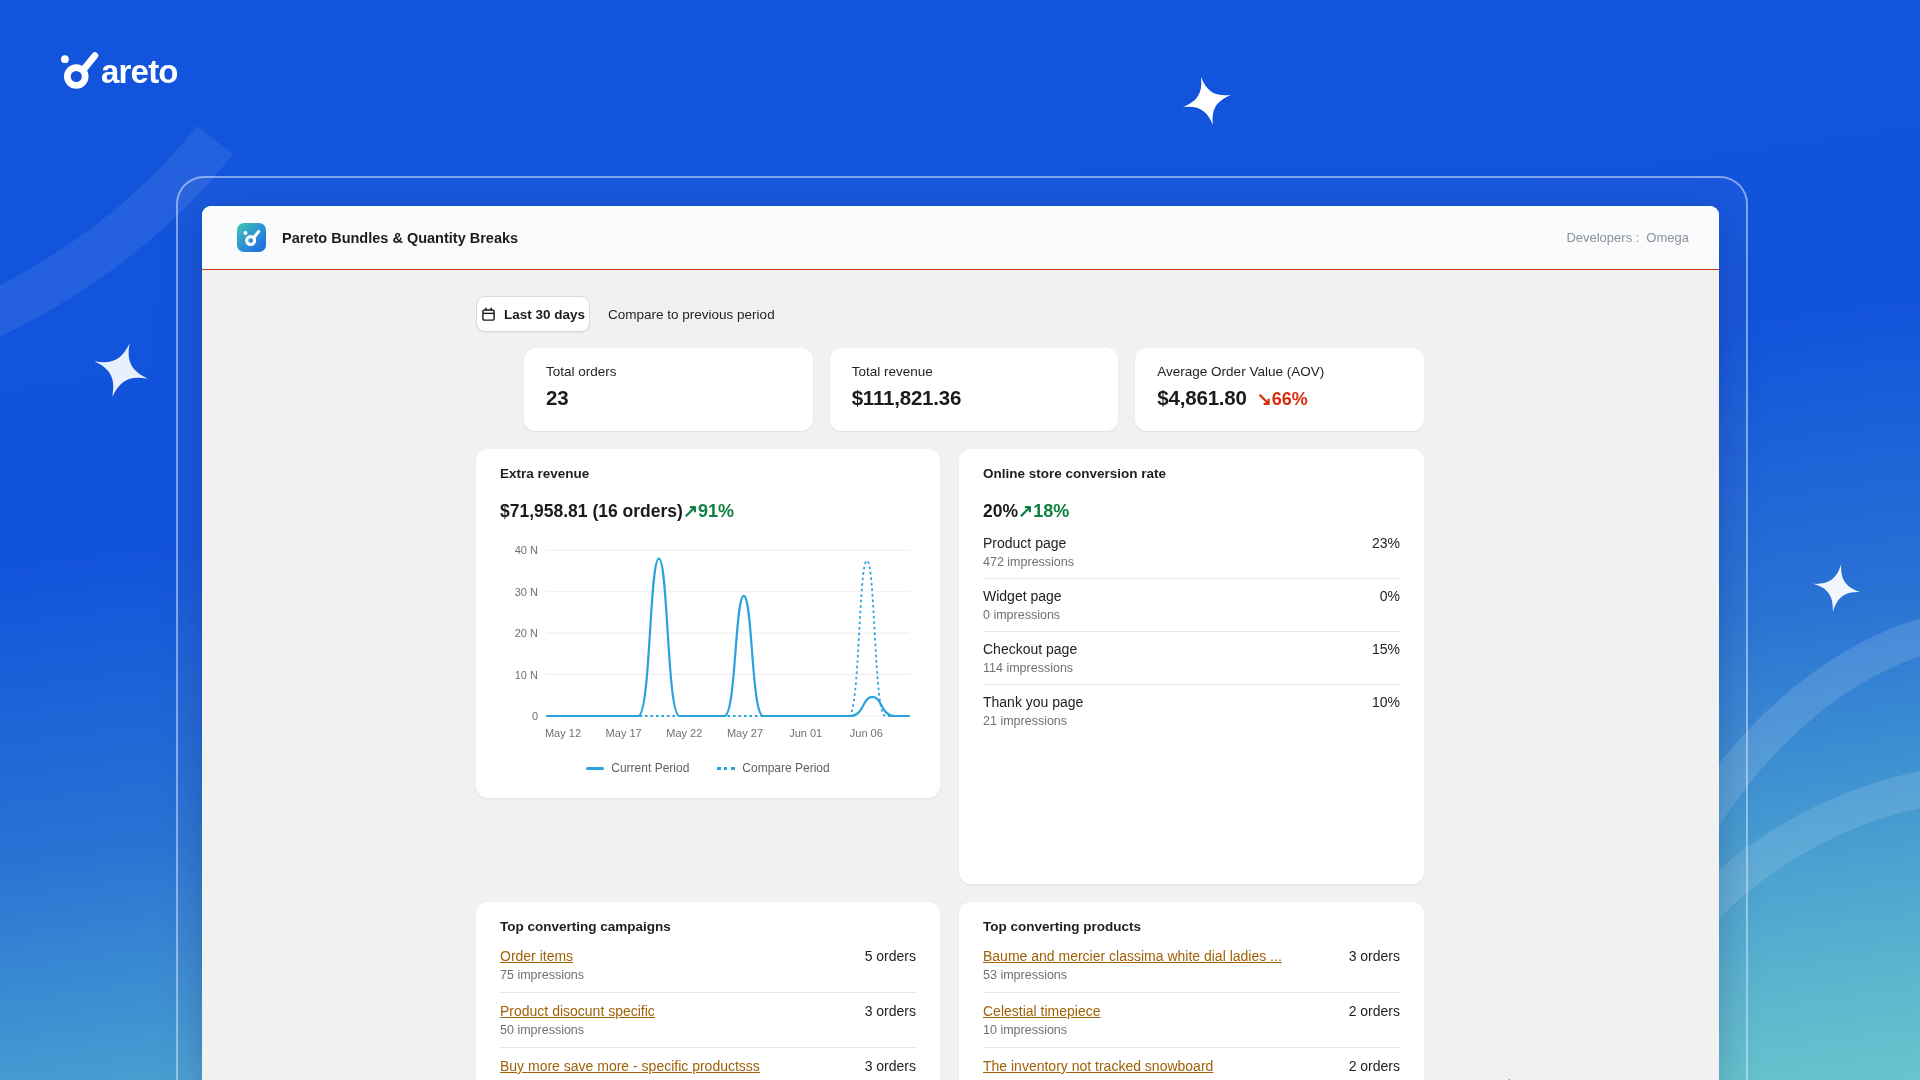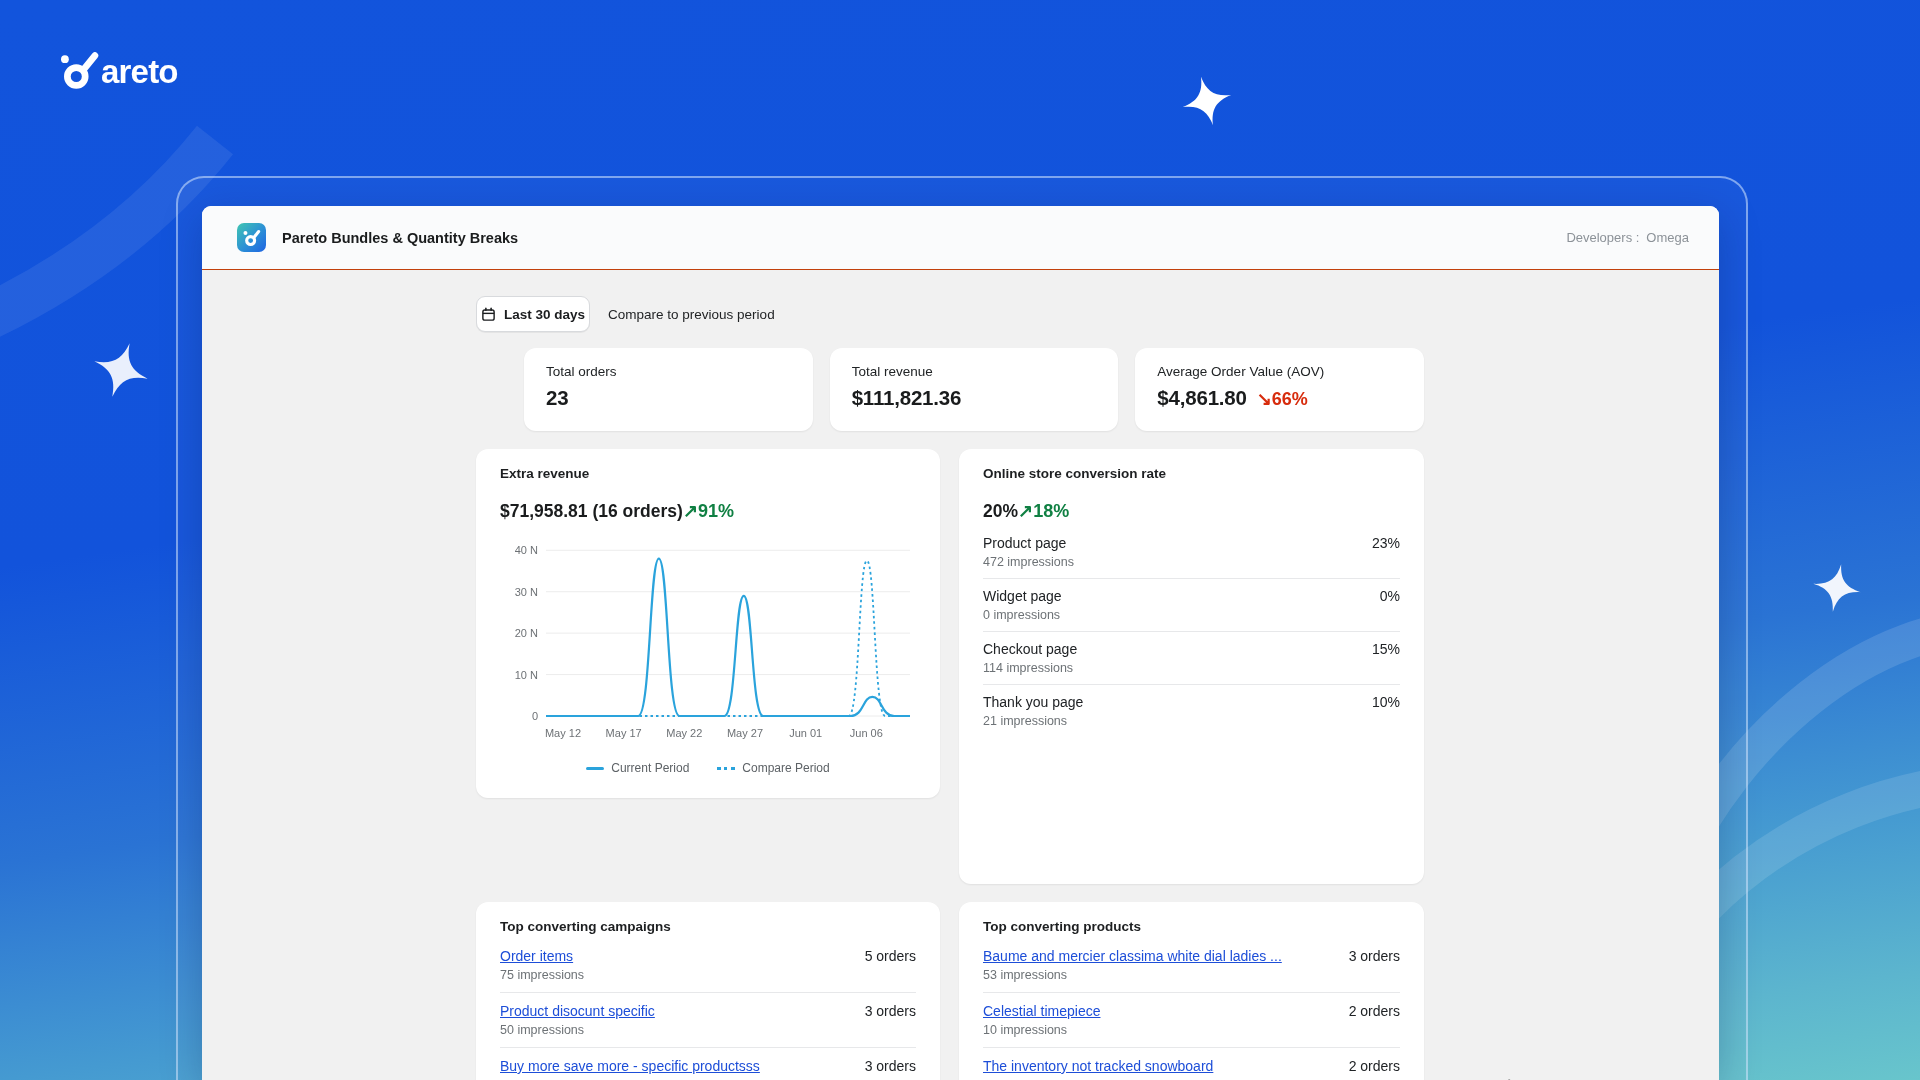--- a/index.html
+++ b/index.html
@@ -63,21 +63,21 @@
     font-size:12px; color:#5d6266; }
   .legend-item { display:flex; align-items:center; gap:7px; }
   .sw-solid { width:18px; height:3px; border-radius:2px; background:#2aa3dc; display:inline-block; }
   .sw-dot { width:18px; border-top:3px dotted #2aa3dc; display:inline-block; }
 
   .list { margin-top:4px; }
   .lrow { padding:9px 0; }
   .lrow + .lrow { border-top:1px solid #e7e8ea; }
   .lrow-top { display:flex; justify-content:space-between; align-items:baseline; }
   .lname { font-size:14px; color:#202326; }
-  a.lname { color:#1d4ed8; text-decoration:underline; cursor:pointer; }
+  a.lname { color:#a16207; text-decoration:underline; cursor:pointer; }
   .lright { font-size:14px; color:#202326; }
   .limp { margin-top:4px; font-size:12.5px; color:#6d7276; }
   .bottom-row .lrow { padding:10px 0; }
 
   .bottom-row { margin-top:18px; display:grid; grid-template-columns:464px 465px; gap:19px; }
   .bottom-card { height:300px; padding:17px 24px; }
 
   .watermark { position:absolute; left:1276px; top:806px; color:rgba(125,125,125,0.6); }
   .wm1 { font-size:20px; }
 

